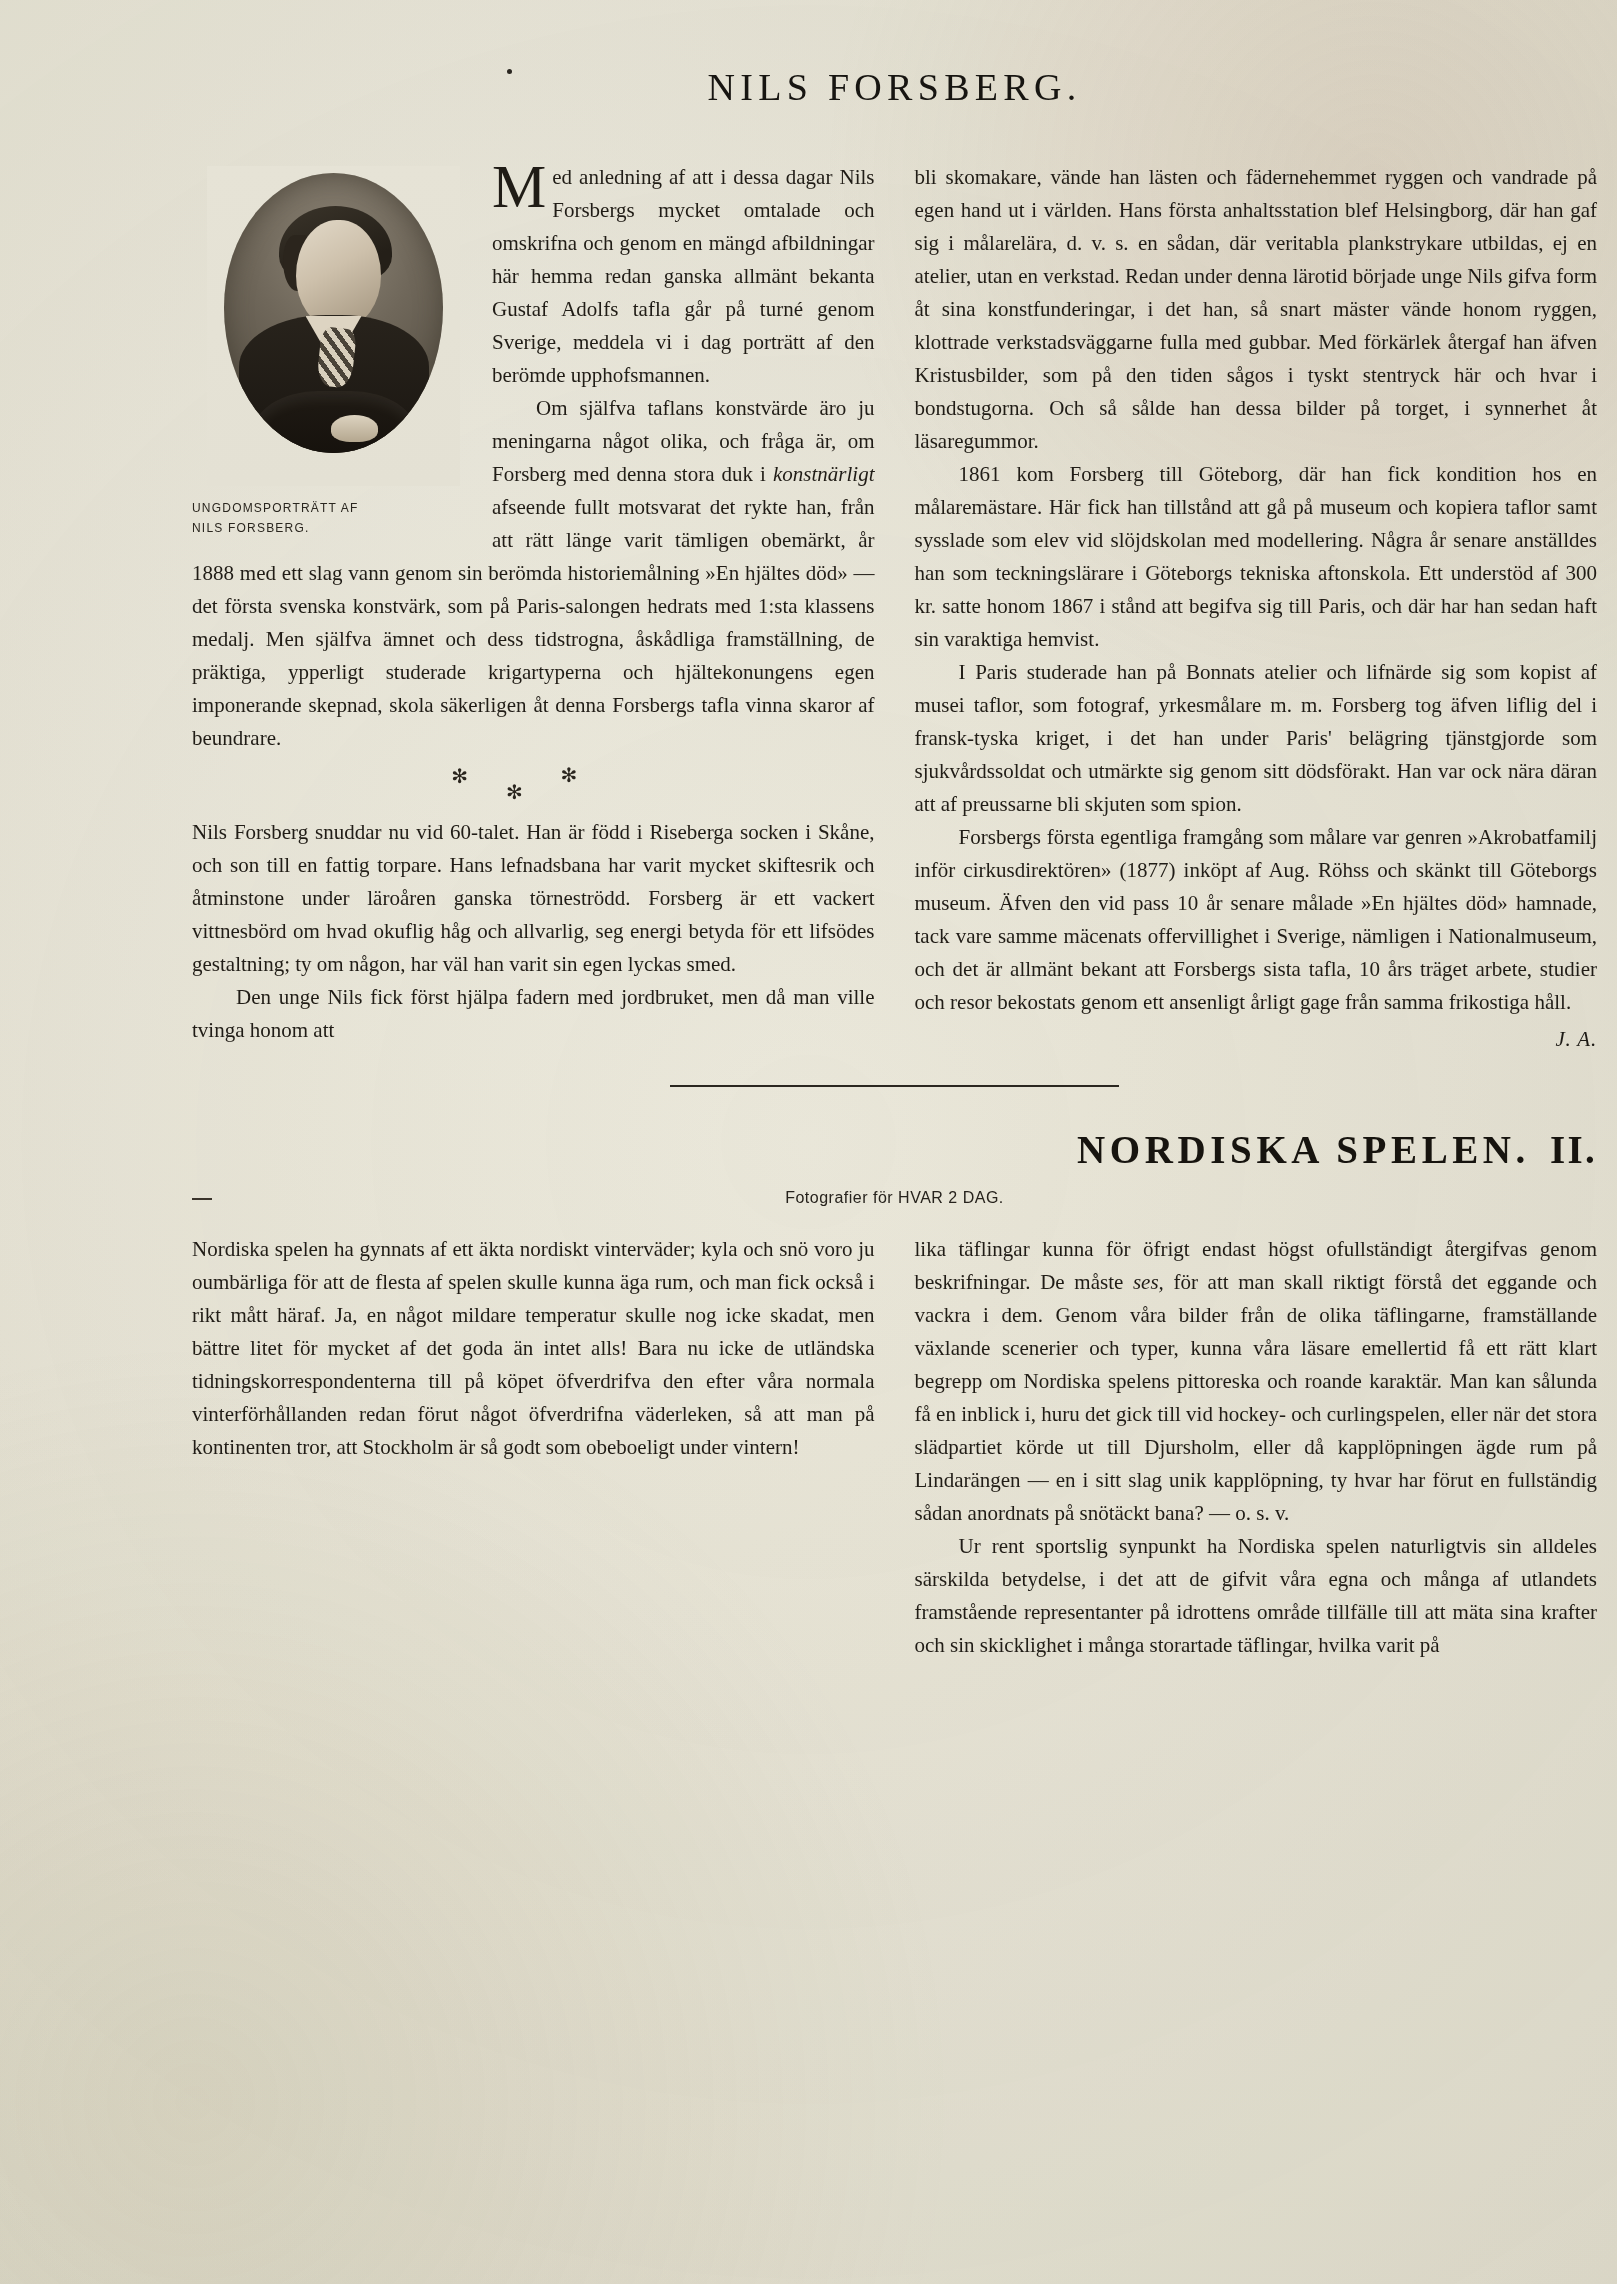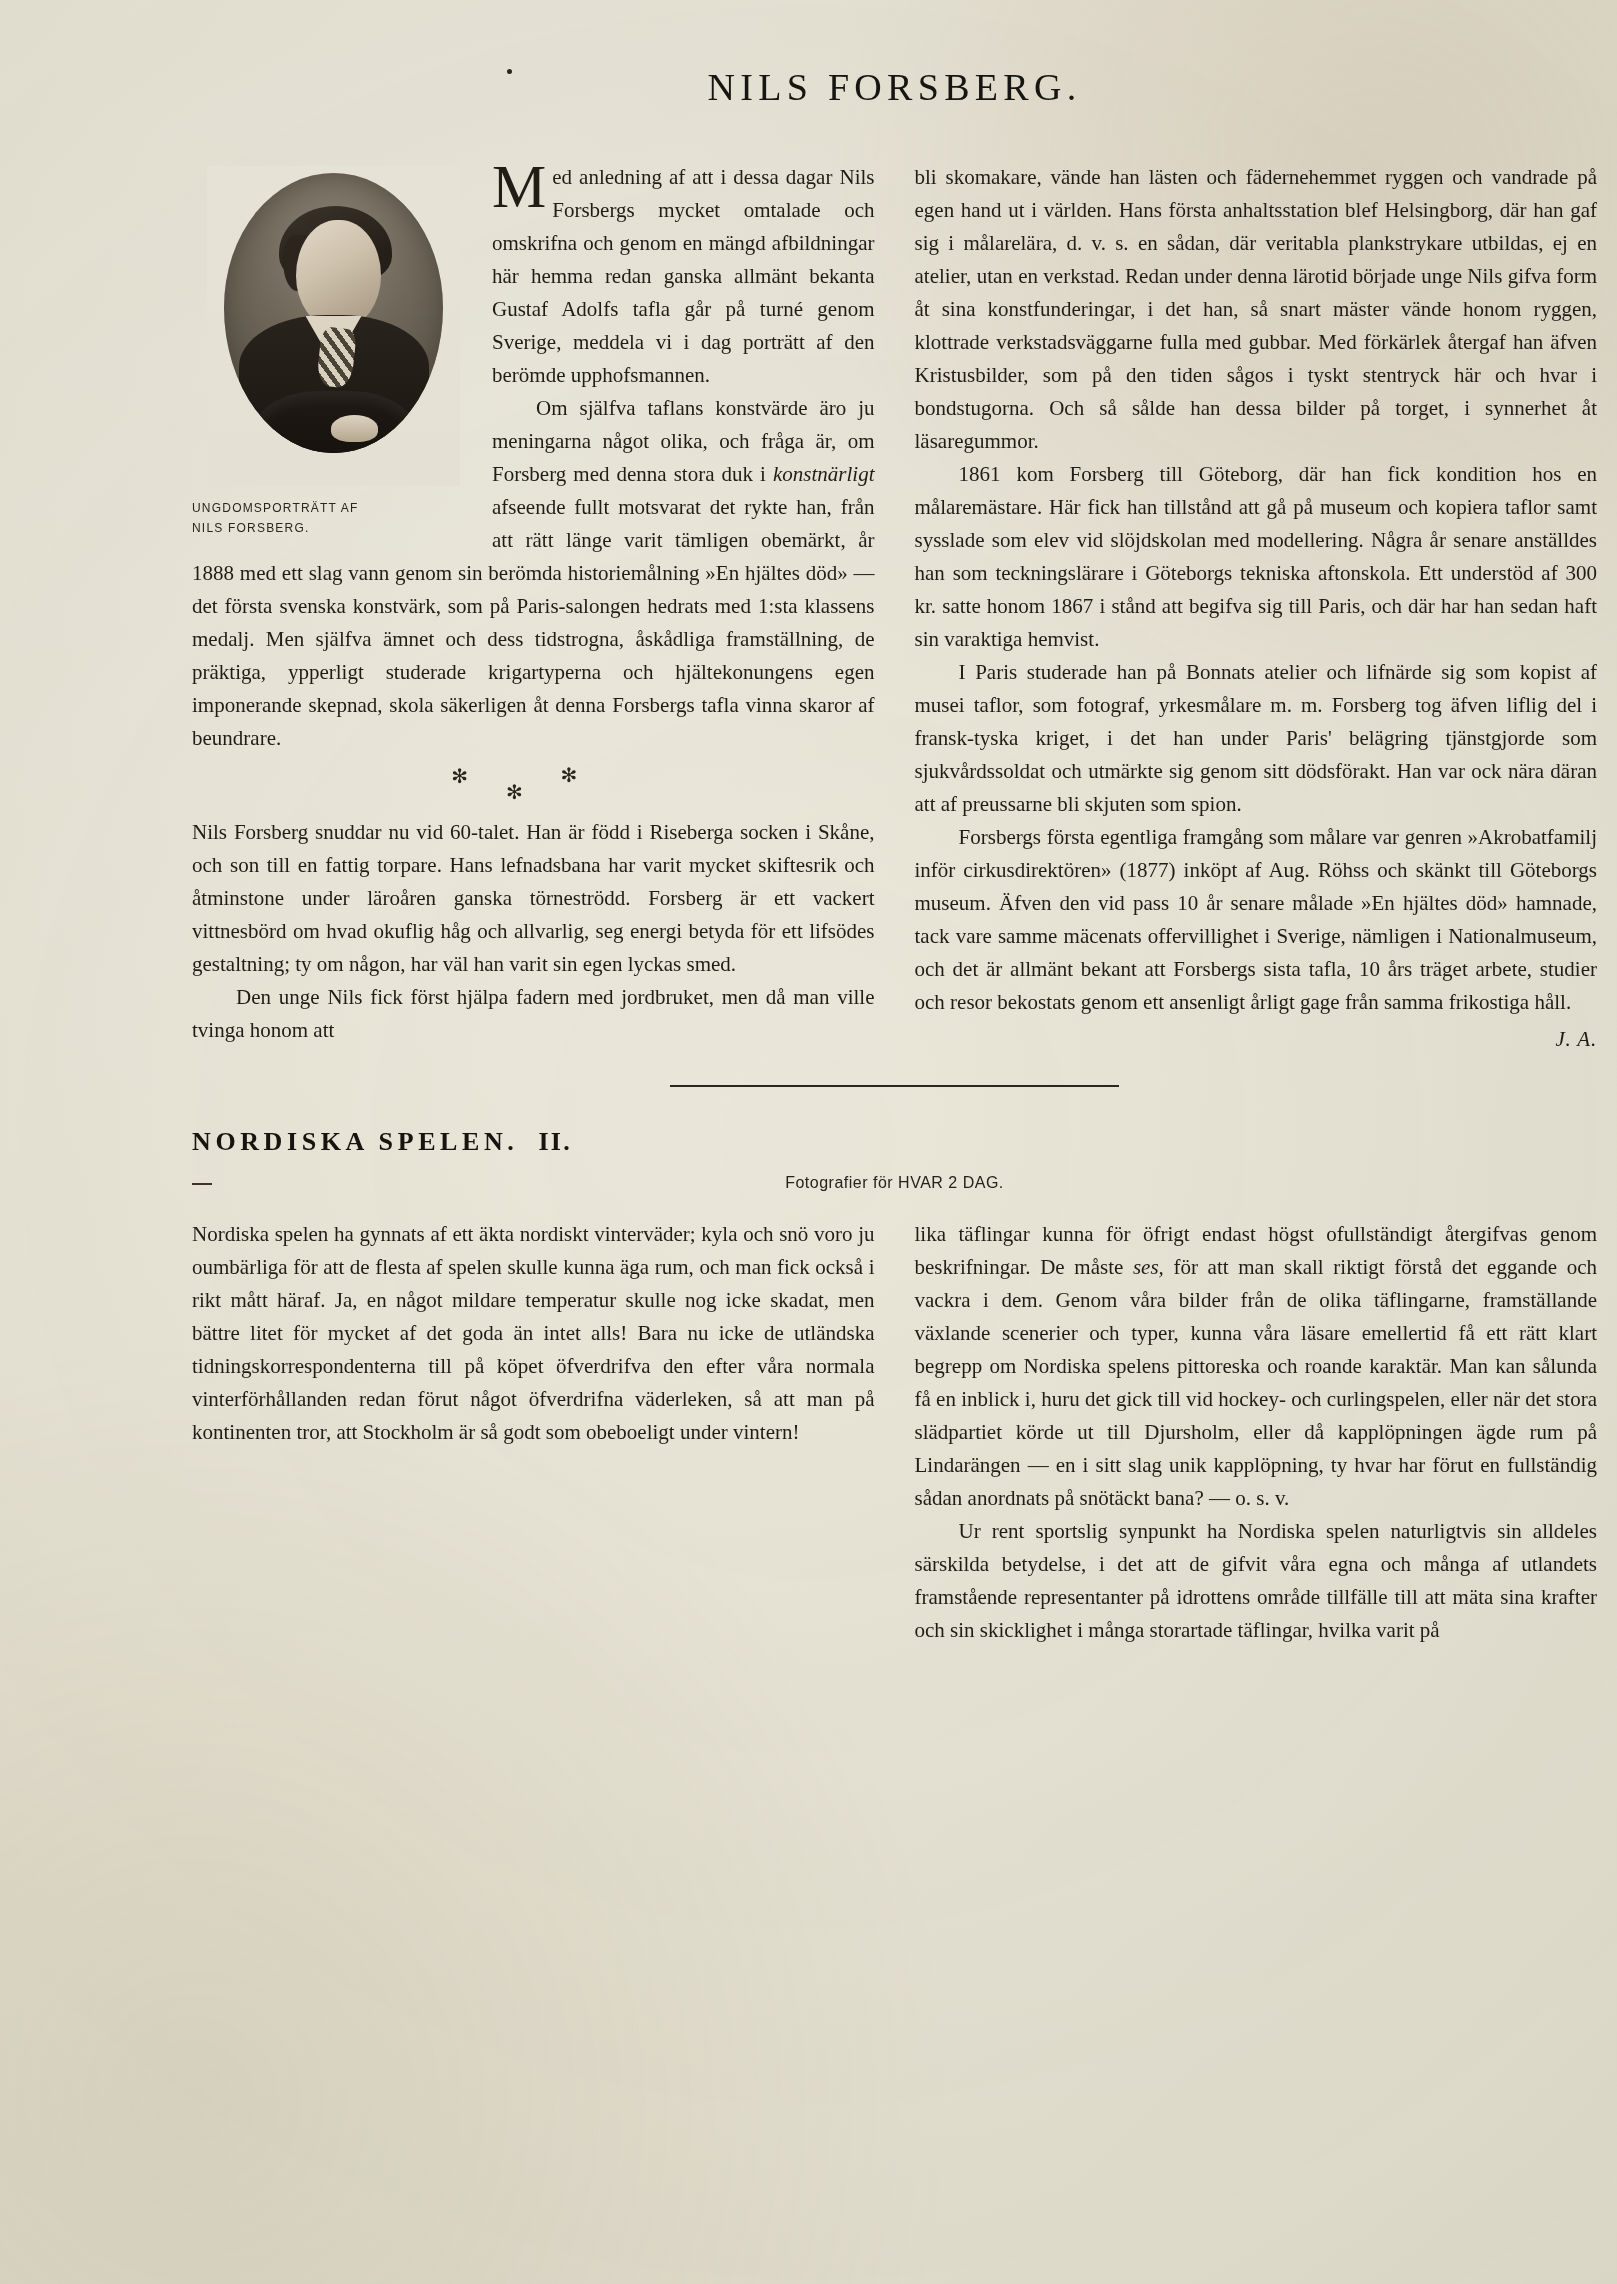--- a/index.html
+++ b/index.html
@@ -220,22 +220,22 @@
   }
 
   
   .rule {
     width: 449px;
     height: 2.3px;
     background: #2b2720;
     margin: 33px auto 40px auto;
   }
   .sec-headline {
-    text-align: left;
-    font-size: 26px;
+    text-align: right;
+    font-size: 39px;
     letter-spacing: 4.6px;
     margin-bottom: 17px;
     color: #17140f;
   }
   .sec-headline .numeral { margin-left: 20px; letter-spacing: 2.3px; }
   .sec-sub {
     text-align: center;
     font-family: "Liberation Sans", "DejaVu Sans", sans-serif;
     font-size: 16px;
     letter-spacing: 0.5px;

